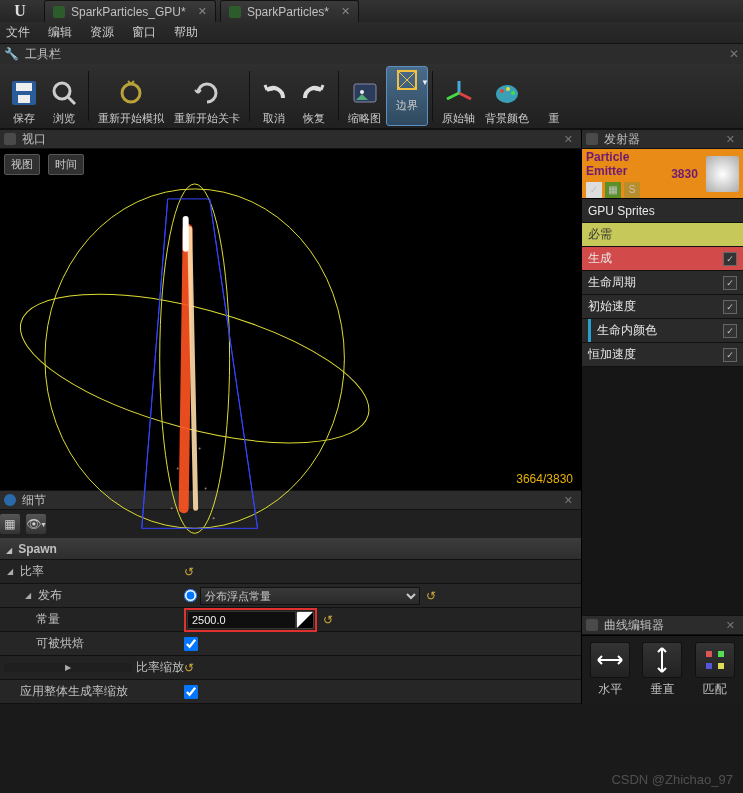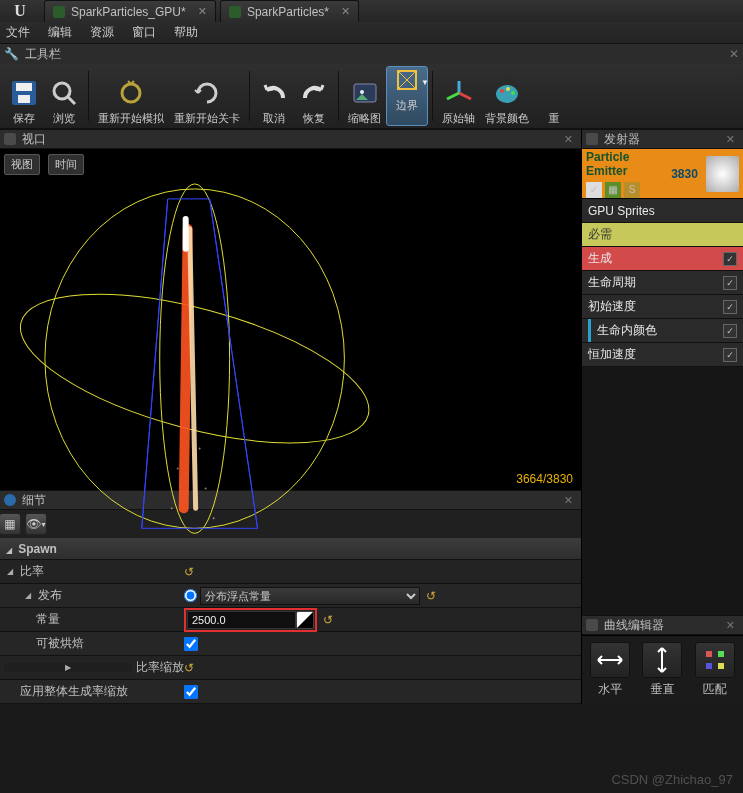--- a/index.html
+++ b/index.html
@@ -49,22 +49,22 @@
 .prop-row .arr.down::before{content:"◢";} .prop-row .arr.right::before{content:"▶";}
 .prop-row .lbl { flex:0 0 180px; display:flex; align-items:center; gap:4px;}
 .prop-row .val { display:flex; align-items:center; gap:6px;}
 .prop-row select { background:linear-gradient(#3a3a3a,#282828); border:1px solid #111; color:#ccc; font-size:11px; height:18px; width:220px;}
 .prop-row input[type=text]{ background:#0f0f0f; border:1px solid #333; color:#eee; height:18px; width:109px; padding:0 4px; font-size:11px;}
 .prop-row input[type=checkbox]{ width:14px; height:14px;}
 .reset { color:#cfa93a; font-size:12px;}
 .highlight-box { border:2px solid #e03030; padding:1px; display:inline-flex; align-items:center;}
 .spinner-knob{ width:18px; height:18px; background:linear-gradient(135deg,#fff 48%,#000 52%); border:1px solid #444; border-radius:2px;}
 .emitter-head { background:#e88b17; height:50px; display:flex; align-items:center; padding:4px; gap:4px; position:relative; border-bottom:1px solid #000;}
-.emitter-head .title { color:#14532d; font-size:12px; font-weight:bold;}
-.emitter-head .count { color:#0c4a6e; margin-left:auto; margin-right:4px; font-weight:bold;}
+.emitter-head .title { color:#701a75; font-size:12px; font-weight:bold;}
+.emitter-head .count { color:#701a75; margin-left:auto; margin-right:4px; font-weight:bold;}
 .emitter-head .thumb { width:36px; height:36px; background:radial-gradient(circle,#fff,#ccc 60%,#aaa); border-radius:2px;}
 .chip { width:16px; height:16px; display:inline-flex; align-items:center;justify-content:center; font-size:10px;}
 .mod-row { height:24px; display:flex; align-items:center; padding:0 6px; gap:6px; border-bottom:1px solid #111; color:#e8e8e8;}
 .mod-row .mlabel { flex:1;}
 .mod-row .chk { width:14px; height:14px; background:#333; border:1px solid #666; display:flex; align-items:center;justify-content:center; font-size:9px;}
 .mod-row .chk::after{content:"✓"; color:#c0c0c0;}
 .mod-lb { width:3px; height:100%; display:inline-block;}
 .curve-btns { display:flex; gap:8px; padding:6px; background:#1b1b1b; border-top:1px solid #000;}
 .curve-btns .b { flex:1; display:flex; flex-direction:column; align-items:center; gap:3px;}
 .curve-btns .b .ic { width:40px; height:36px; background:linear-gradient(#333,#222); border:1px solid #111; border-radius:3px; display:flex;align-items:center;justify-content:center;}

